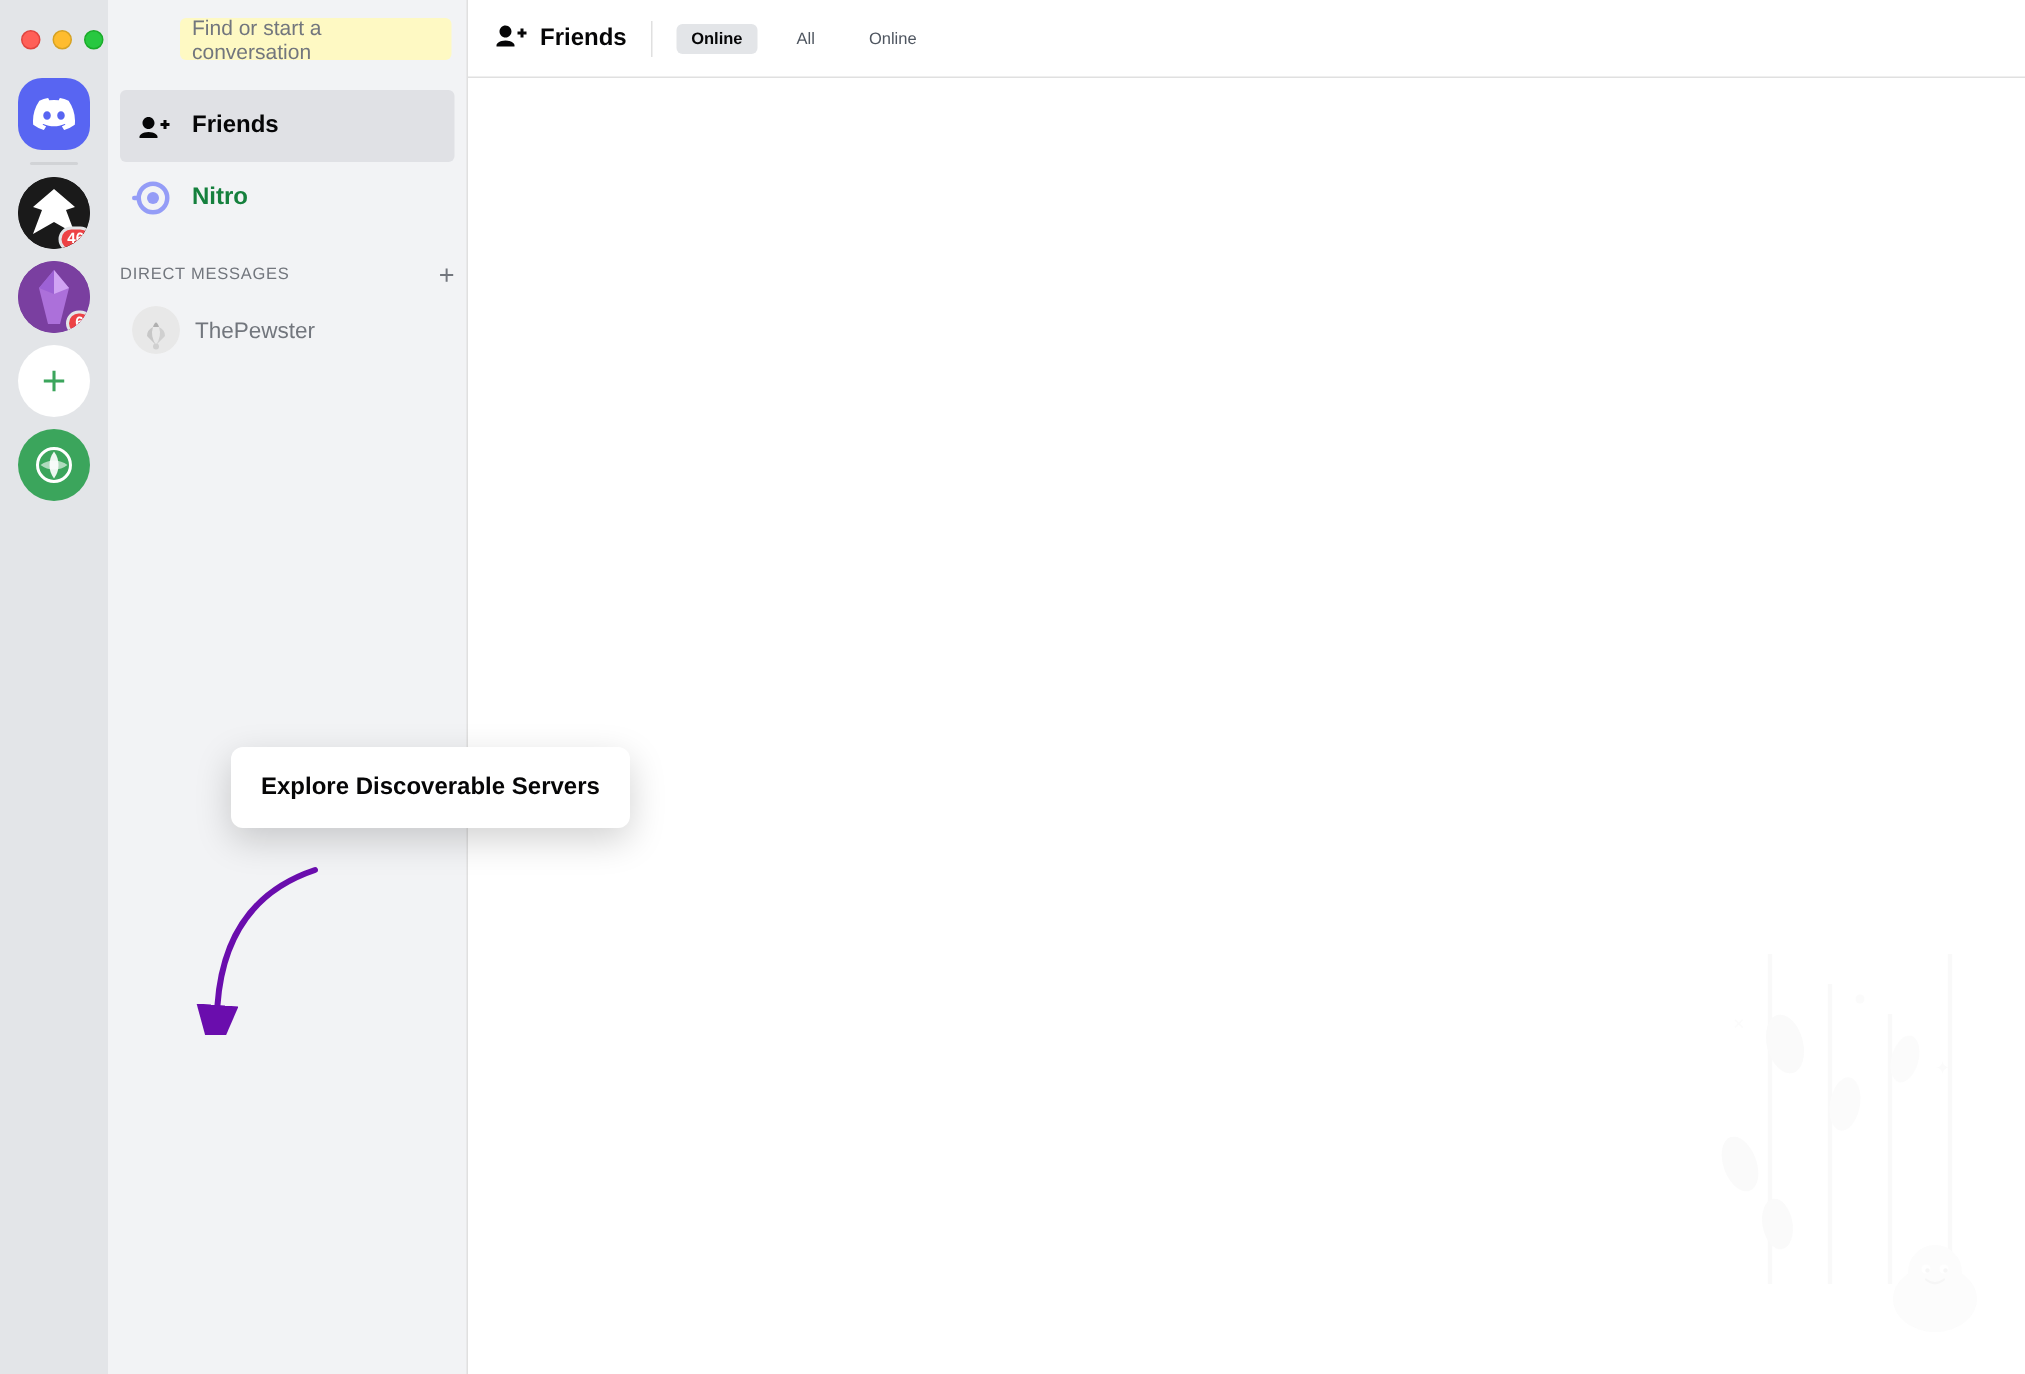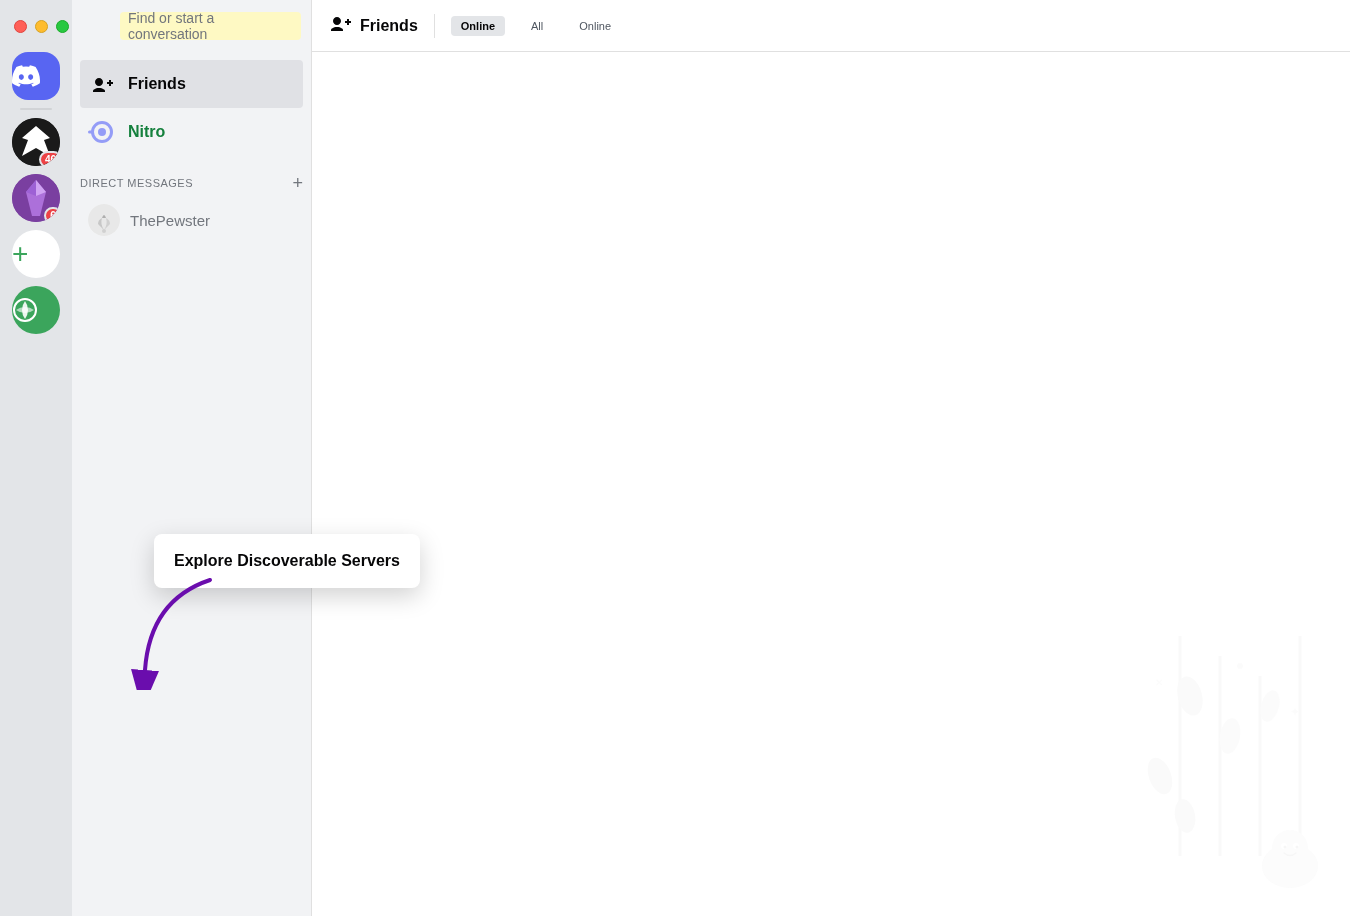--- a/index.html
+++ b/index.html
@@ -50,20 +50,21 @@
       gap: 8px;
       overflow: hidden;
     }
 
     .server-icon {
       width: 48px;
       height: 48px;
       border-radius: 50%;
       display: flex;
       align-items: center;
+      justify-content: center;
       cursor: pointer;
       position: relative;
       font-size: 20px;
       flex-shrink: 0;
     }
 
     .server-icon.discord-home {
       background: #5865f2;
       border-radius: 16px;
     }
@@ -320,21 +321,21 @@
       right: 30px;
       width: 320px;
       height: 280px;
       opacity: 0.25;
     }
 
     
     .tooltip-popup {
       position: absolute;
       left: 154px;
-      top: 534px;
+      top: 498px;
       background: #fff;
       border-radius: 8px;
       box-shadow: 0 8px 24px rgba(0,0,0,0.18);
       padding: 16px 20px;
       z-index: 200;
       min-width: 180px;
     }
     .tooltip-popup-text {
       font-size: 16px;
       font-weight: 700;

